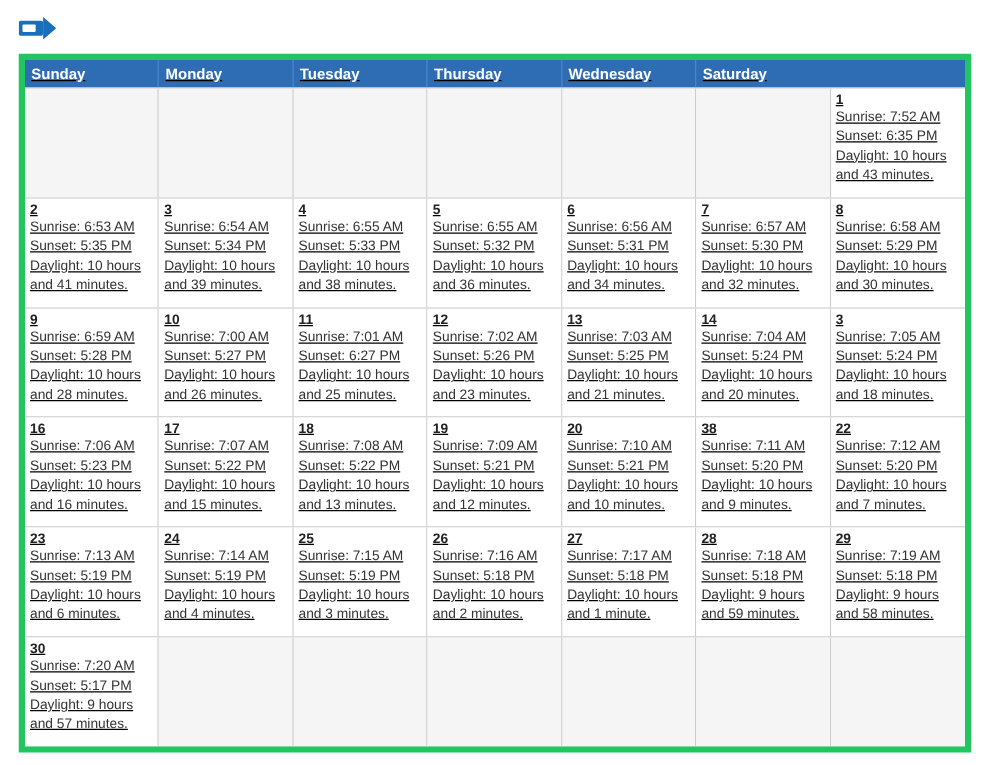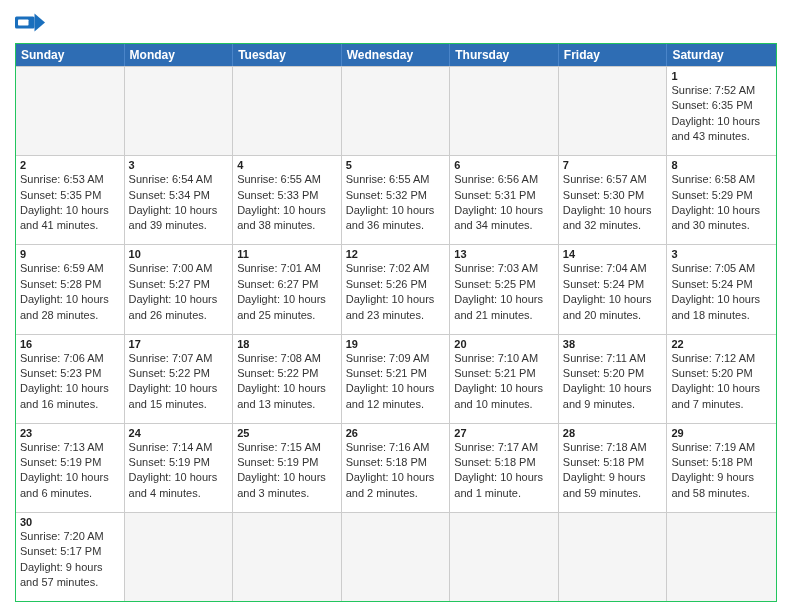--- a/index.html
+++ b/index.html
@@ -48,21 +48,22 @@
       line-height: 1.1;
     }
     .subtitle {
       font-size: 14px;
       color: #444;
     }
     .calendar {
       flex: 1;
       display: flex;
       flex-direction: column;
-      border: 1px solid #22c55e;
+      border: 5px solid #22c55e;
+      text-decoration: underline;
     }
     .calendar-header {
       display: grid;
       grid-template-columns: repeat(7, 1fr);
       background: #2e6db4;
     }
     .cal-header-cell {
       color: #fff;
       font-size: 12px;
       font-weight: bold;
@@ -126,23 +127,22 @@
       <div class="month-title"></div>
       <div class="subtitle"></div>
     </div>
   </div>
 
   <div class="calendar">
     <div class="calendar-header">
     <div class="cal-header-cell">Sunday</div>
         <div class="cal-header-cell">Monday</div>
         <div class="cal-header-cell">Tuesday</div>
+        <div class="cal-header-cell">Thursday</div>
         <div class="cal-header-cell">Wednesday</div>
-        <div class="cal-header-cell">Thursday</div>
-        <div class="cal-header-cell">Friday</div>
         <div class="cal-header-cell">Saturday</div>
       </div>
     <div class="calendar-body">
     <div class="cal-row">
           <div class="cal-cell empty"></div>
           <div class="cal-cell empty"></div>
           <div class="cal-cell empty"></div>
           <div class="cal-cell empty"></div>
           <div class="cal-cell empty"></div>
           <div class="cal-cell empty"></div>

